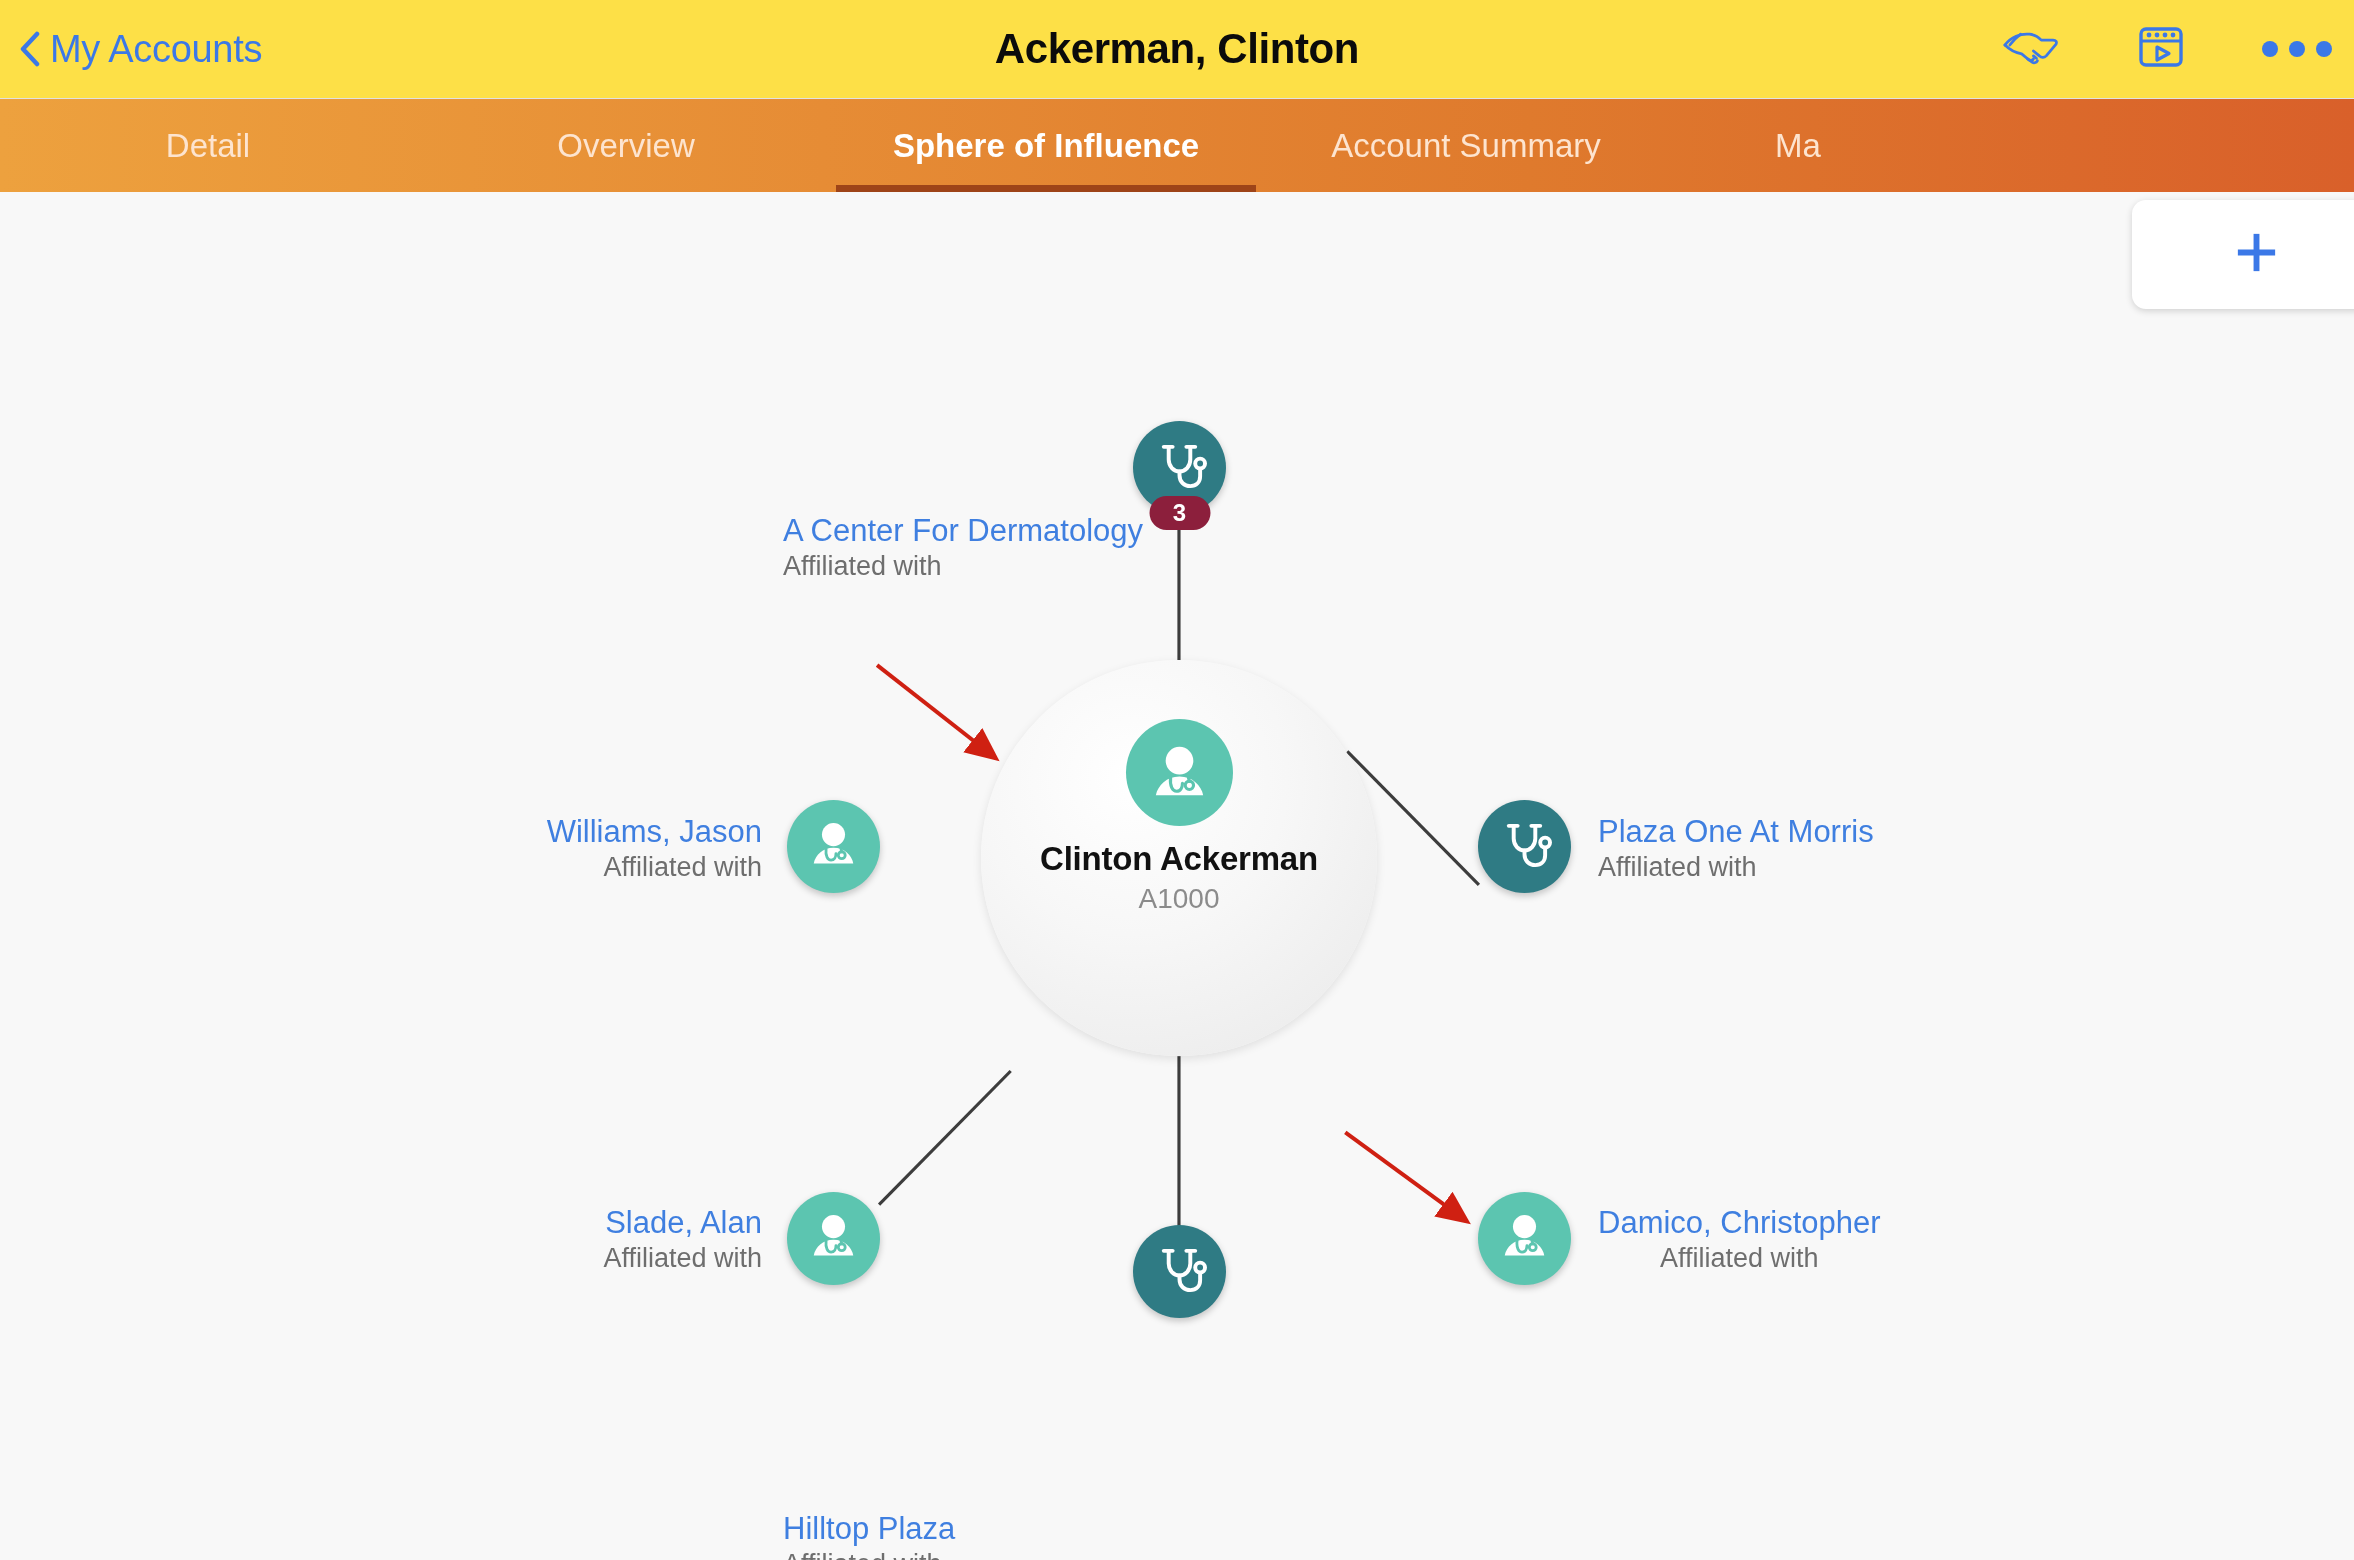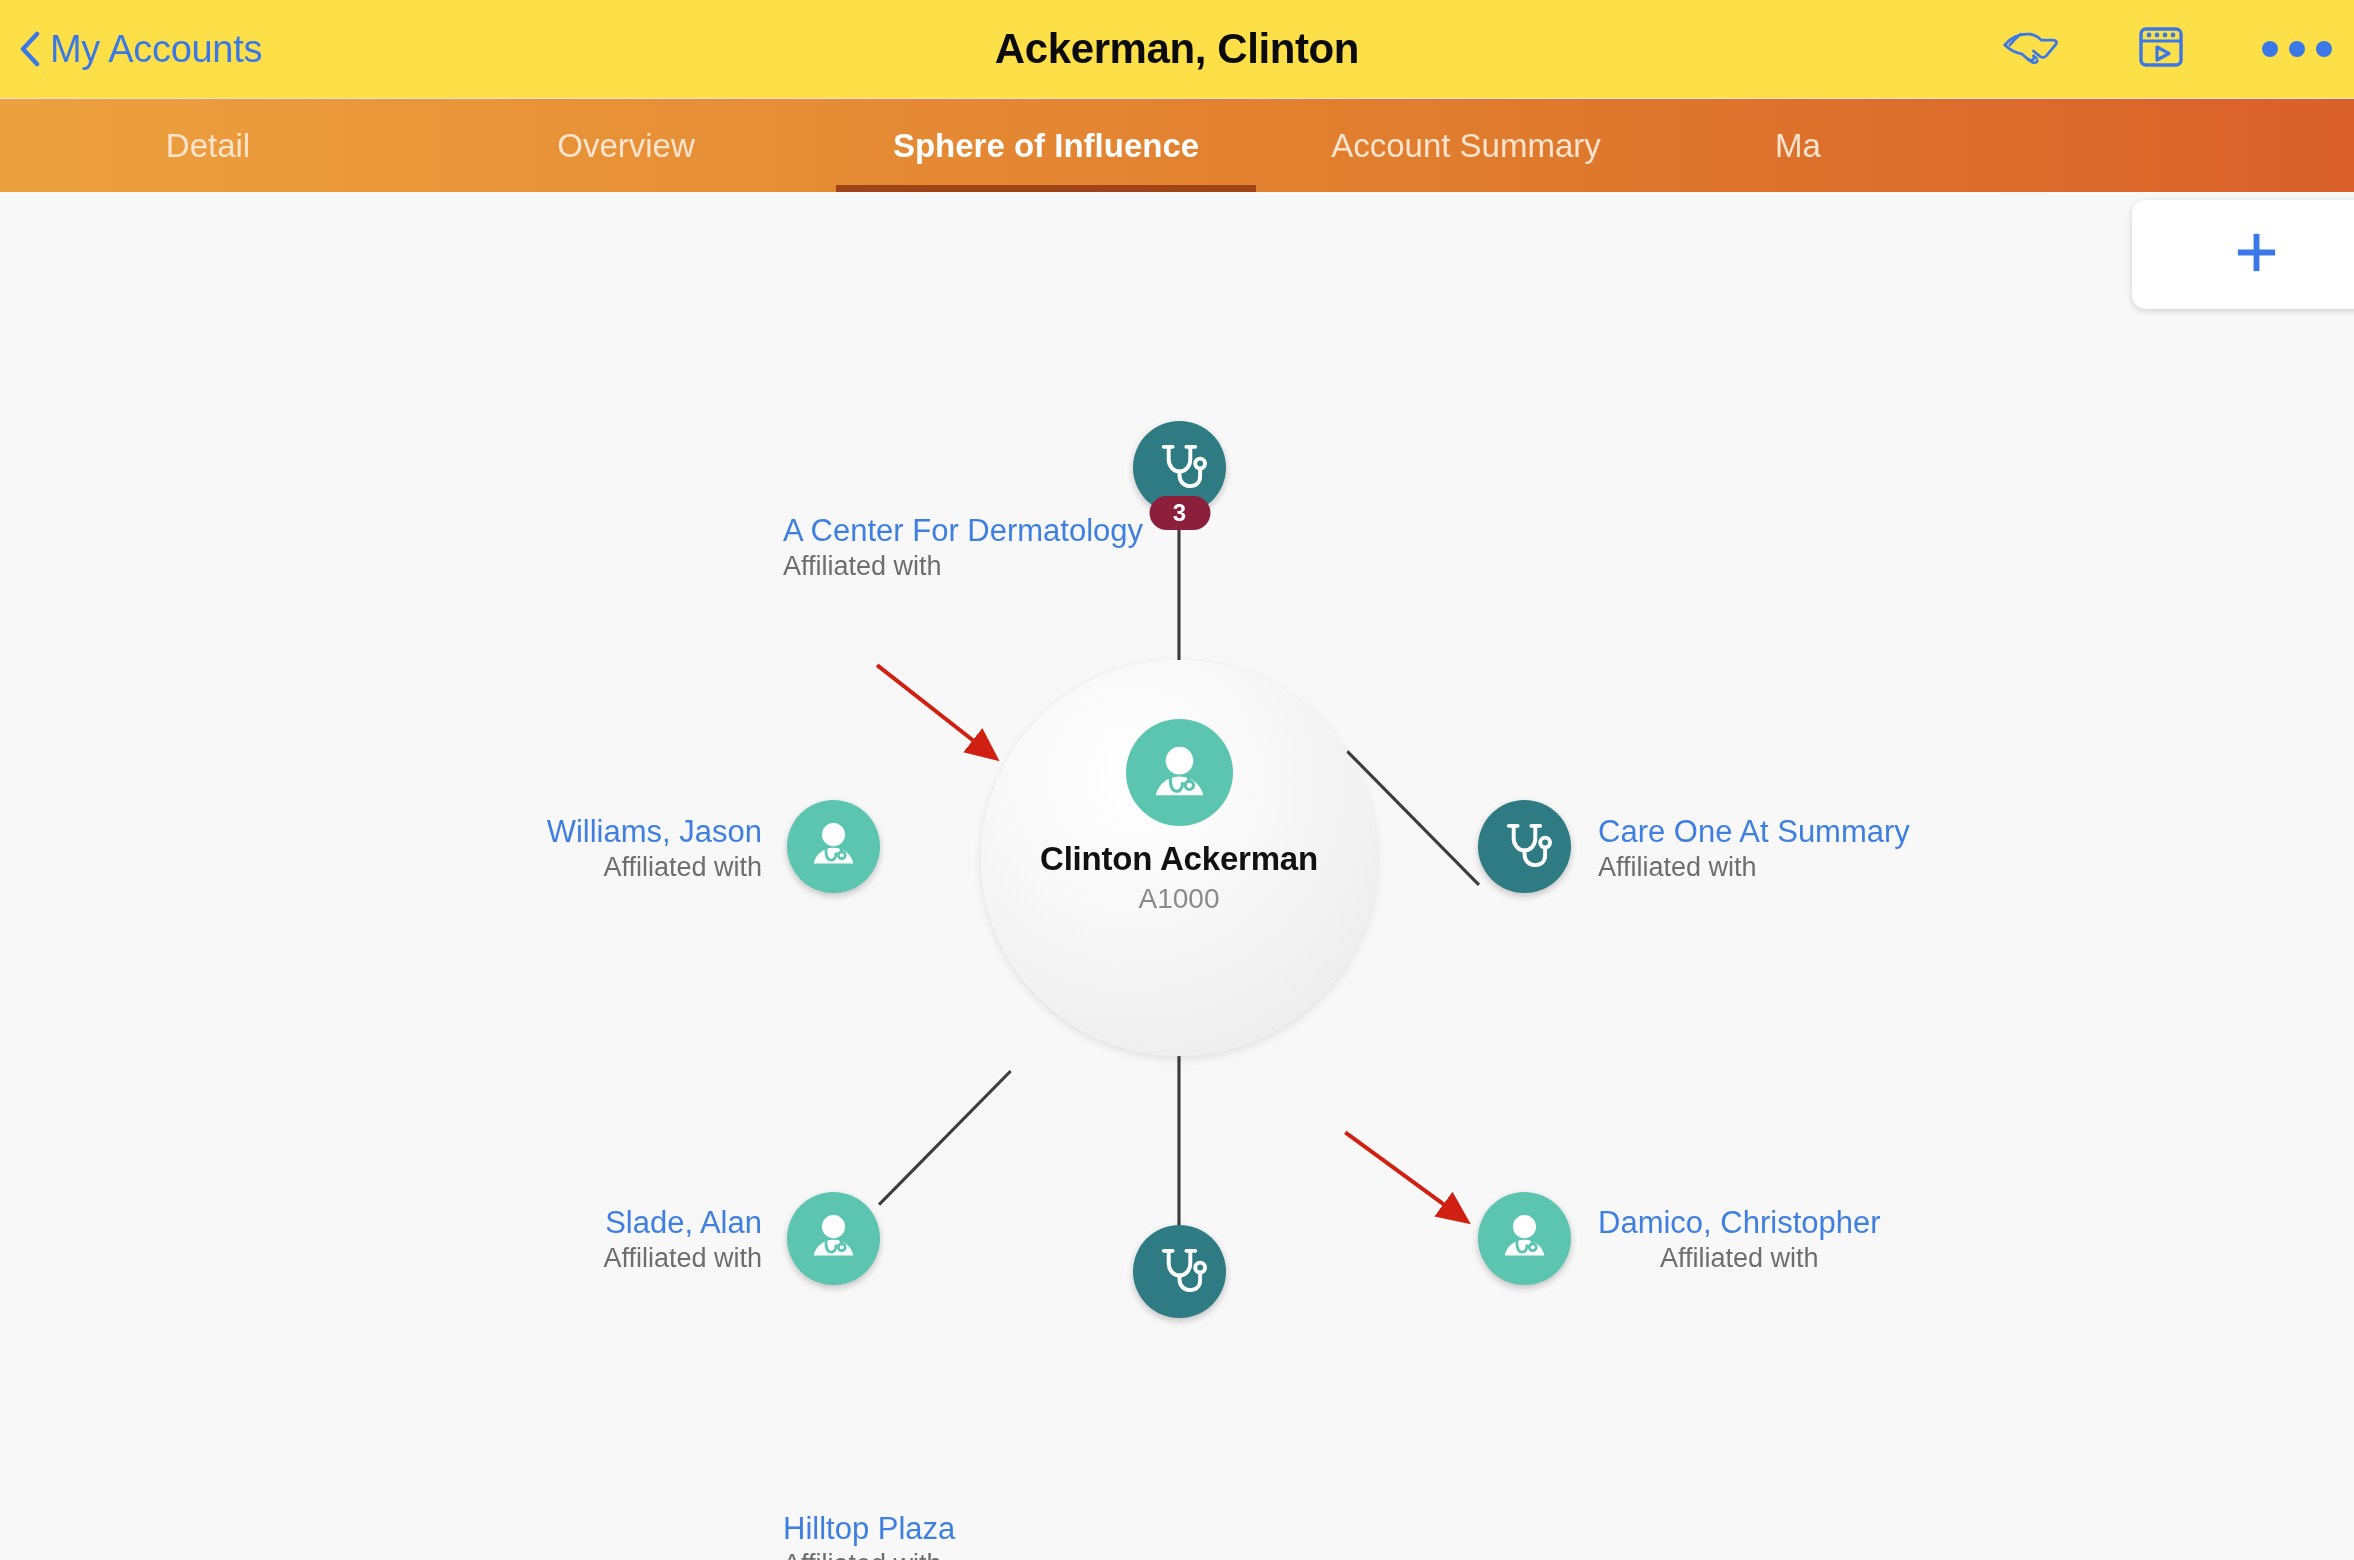--- a/index.html
+++ b/index.html
@@ -343,21 +343,21 @@
       <svg width="55" height="55" viewBox="0 0 56 56">
         <path d="M17 9 L17 22 C17 29 22 34 28 34 C34 34 39 29 39 22 L39 9" fill="none" stroke="#ffffff" stroke-width="4" stroke-linecap="round"></path>
         <line x1="12" y1="9" x2="21" y2="9" stroke="#ffffff" stroke-width="4" stroke-linecap="round"></line>
         <line x1="35" y1="9" x2="44" y2="9" stroke="#ffffff" stroke-width="4" stroke-linecap="round"></line>
         <path d="M28 34 L28 38 C28 45 33 49 39 49 C45 49 49 45 49 39 L49 32" fill="none" stroke="#ffffff" stroke-width="4" stroke-linecap="round"></path>
         <circle cx="49" cy="26" r="5" fill="none" stroke="#ffffff" stroke-width="4"></circle>
       </svg>
     </span>
   </div>
   <div class="node-label lbl-right" style="left:1598px; top:621px;">
-    <div class="nl-title">Care One At Summary</div>
+    <div class="nl-title">Plaza One At Morris</div>
     <div class="nl-sub">Affiliated with</div>
   </div>
 
   <div class="node person" style="left:1478px; top:1000px;">
     <span>
       <svg width="61" height="61" viewBox="0 0 74 74">
         <circle cx="37" cy="25" r="14" fill="#ffffff"></circle>
         <path d="M37 41 C24 41 15 50 13 60 L61 60 C59 50 50 41 37 41 Z" fill="#ffffff"></path>
         <path d="M28 42 C27 51 30 56 34 56 C38 56 40 52 40 48" fill="none" stroke="#5cc5b0" stroke-width="3.4" stroke-linecap="round"></path>
         <circle cx="47" cy="50" r="4.2" fill="none" stroke="#5cc5b0" stroke-width="3.4"></circle>

